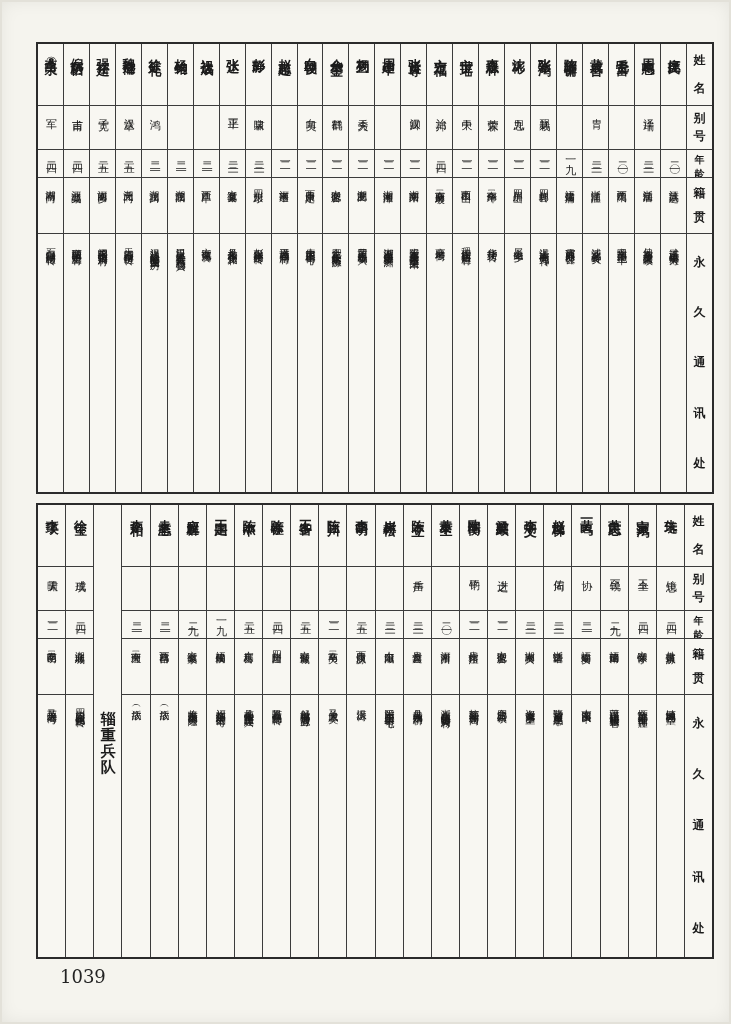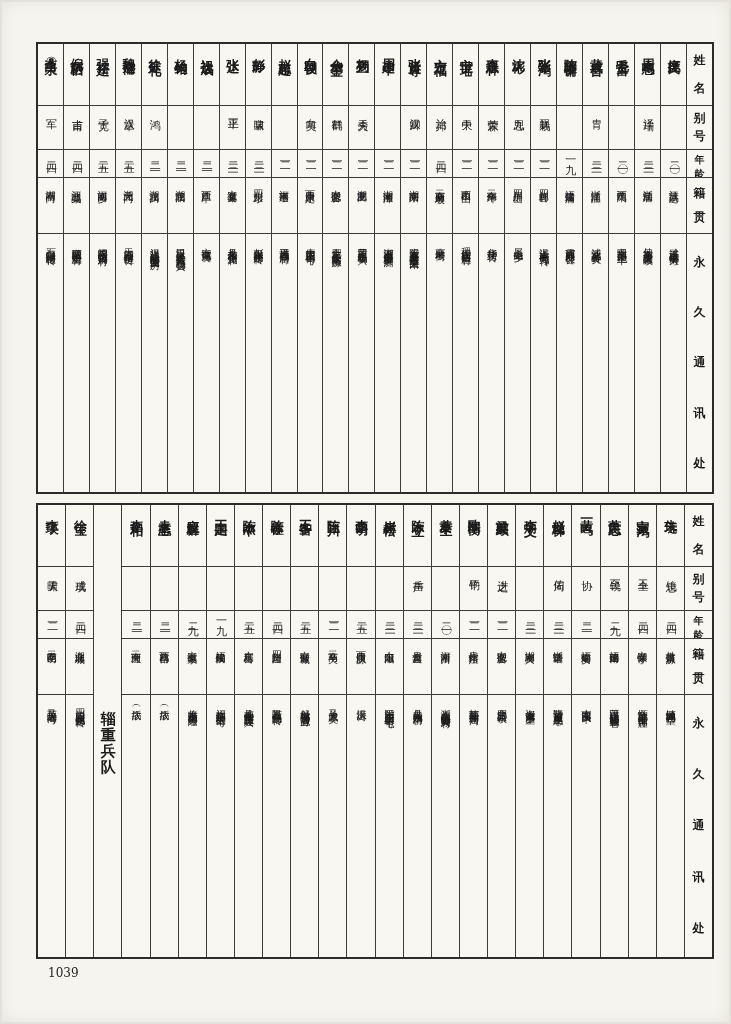--- a/index.html
+++ b/index.html
@@ -41,21 +41,21 @@
   .t-native{font-size:10px;}
   .t-address{font-size:10px;max-height:158px;line-height:1.2;}
   
   .header-col .cell{align-items:stretch;padding:0;}
   .hspread{display:flex;flex-direction:column;align-items:center;justify-content:space-around;height:100%;width:100%;padding:3px 0;box-sizing:border-box;}
   .hch{font-size:12px;font-weight:700;}
   .header-col .cell-age .hch{font-size:10px;}
   
   .divider-col{justify-content:center;align-items:center;}
   .divider-text{font-size:15px;font-weight:700;letter-spacing:16px;margin:auto;}
-  .page-number{position:absolute;left:48px;top:966px;font-size:12px;font-family:"DejaVu Serif",serif;color:#222;}
+  .page-number{position:absolute;left:60px;top:966px;font-size:18px;font-family:"DejaVu Serif",serif;color:#222;}
 </style>
 </head>
 <body>
 
 <div class="sheet">
   <div class="table-section top">
       <div class="col header-col">
         <div class="cell cell-name">
           <div class="hspread">
             <span class="hch">姓</span>

